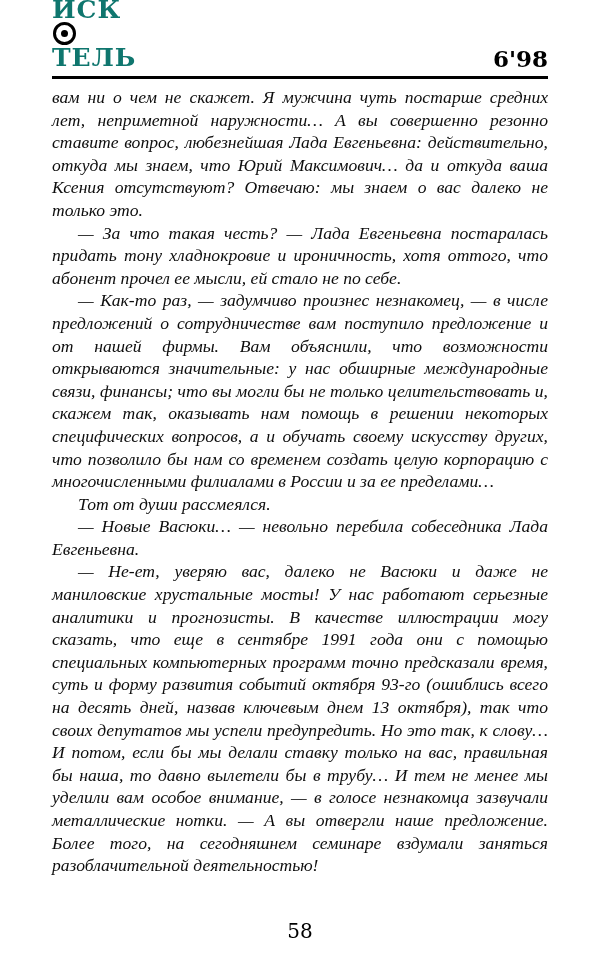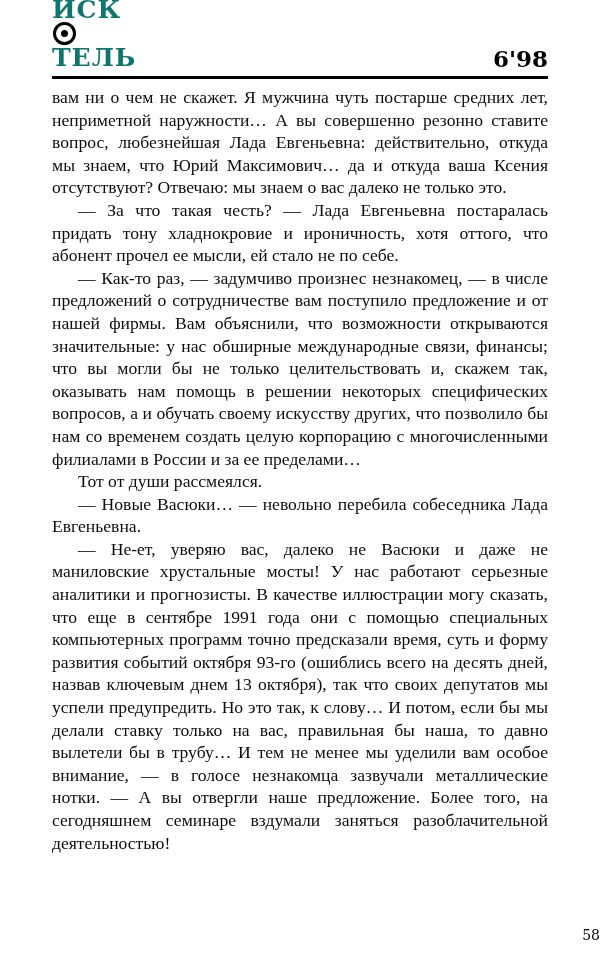--- a/index.html
+++ b/index.html
@@ -80,32 +80,33 @@
     width: 496px;
     font-size: 17.6px;
     line-height: 1.285;
     text-align: justify;
     text-justify: inter-word;
     hyphens: manual;
   }
   .body-text p {
     margin: 0;
     text-indent: 0;
+    font-style: italic;
   }
   .body-text p.indent {
     text-indent: 26px;
   }
   .folio {
     position: absolute;
     left: 0;
     right: 0;
     bottom: 32px;
-    text-align: right;
+    text-align: center;
     font-family: "DejaVu Serif", serif;
-    font-size: 14px;
+    font-size: 20px;
     color: #000;
   }
 </style>
 </head>
 <body>
 
 <div class="page">
 
   <div class="masthead">
     <div class="logo">

